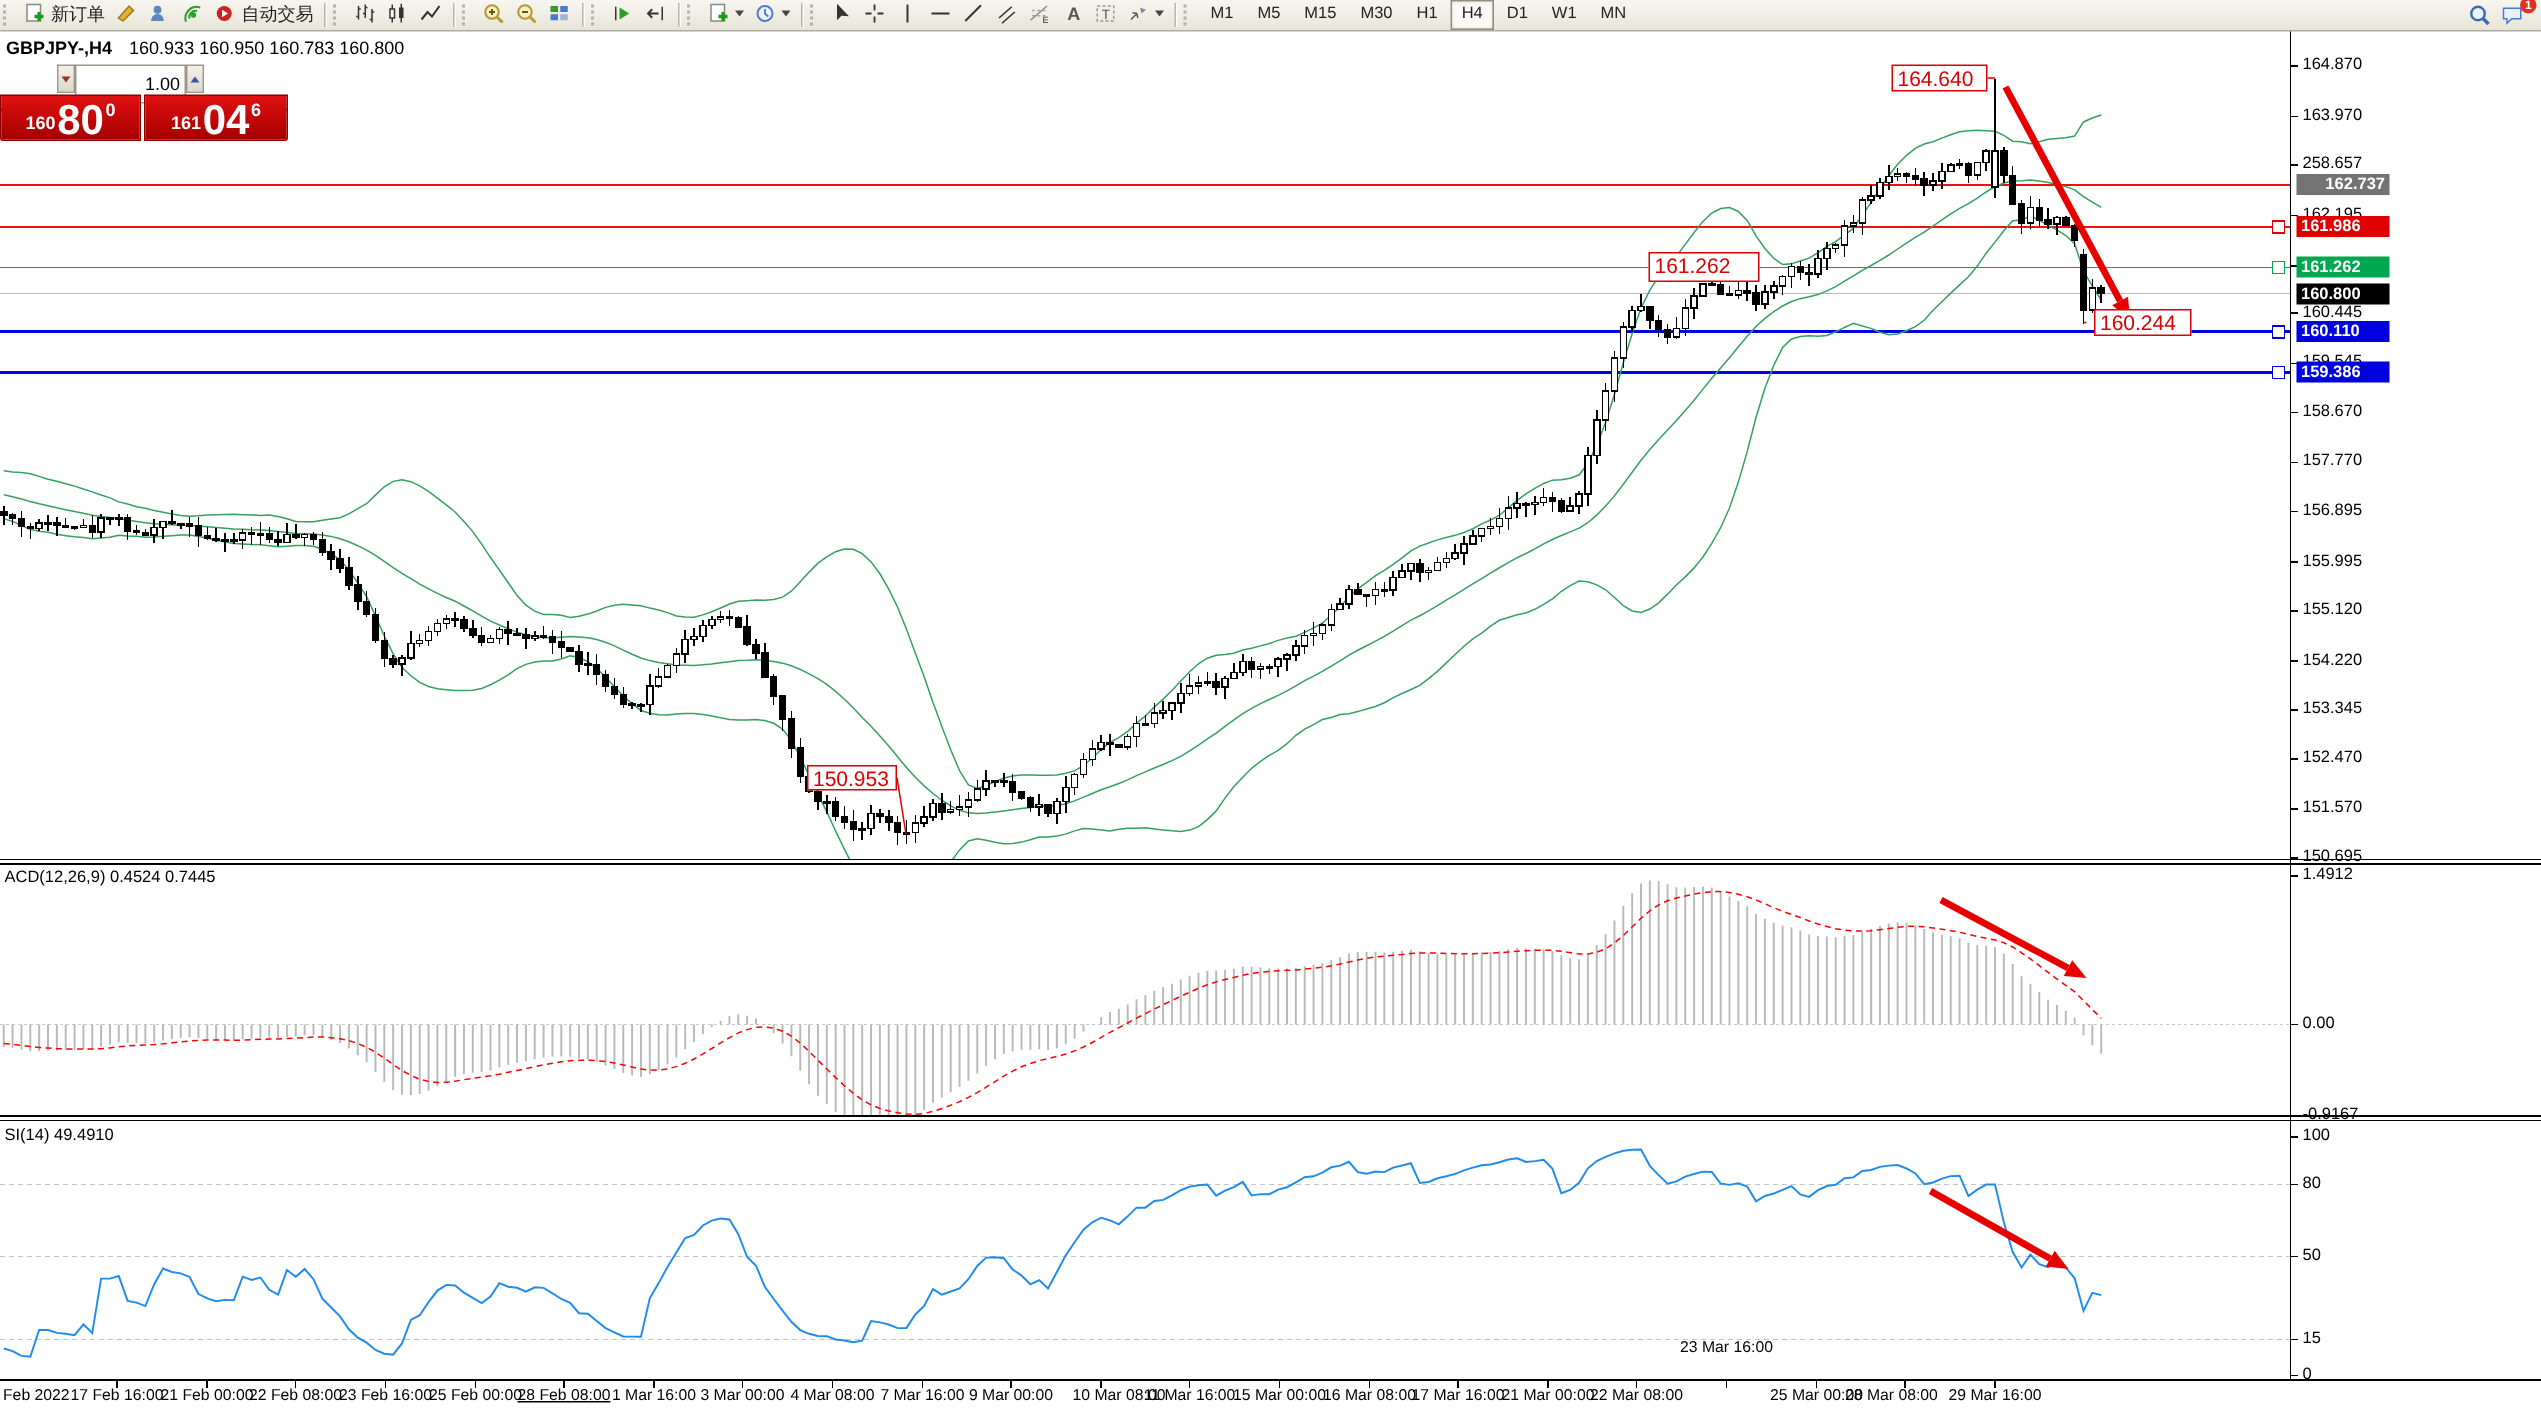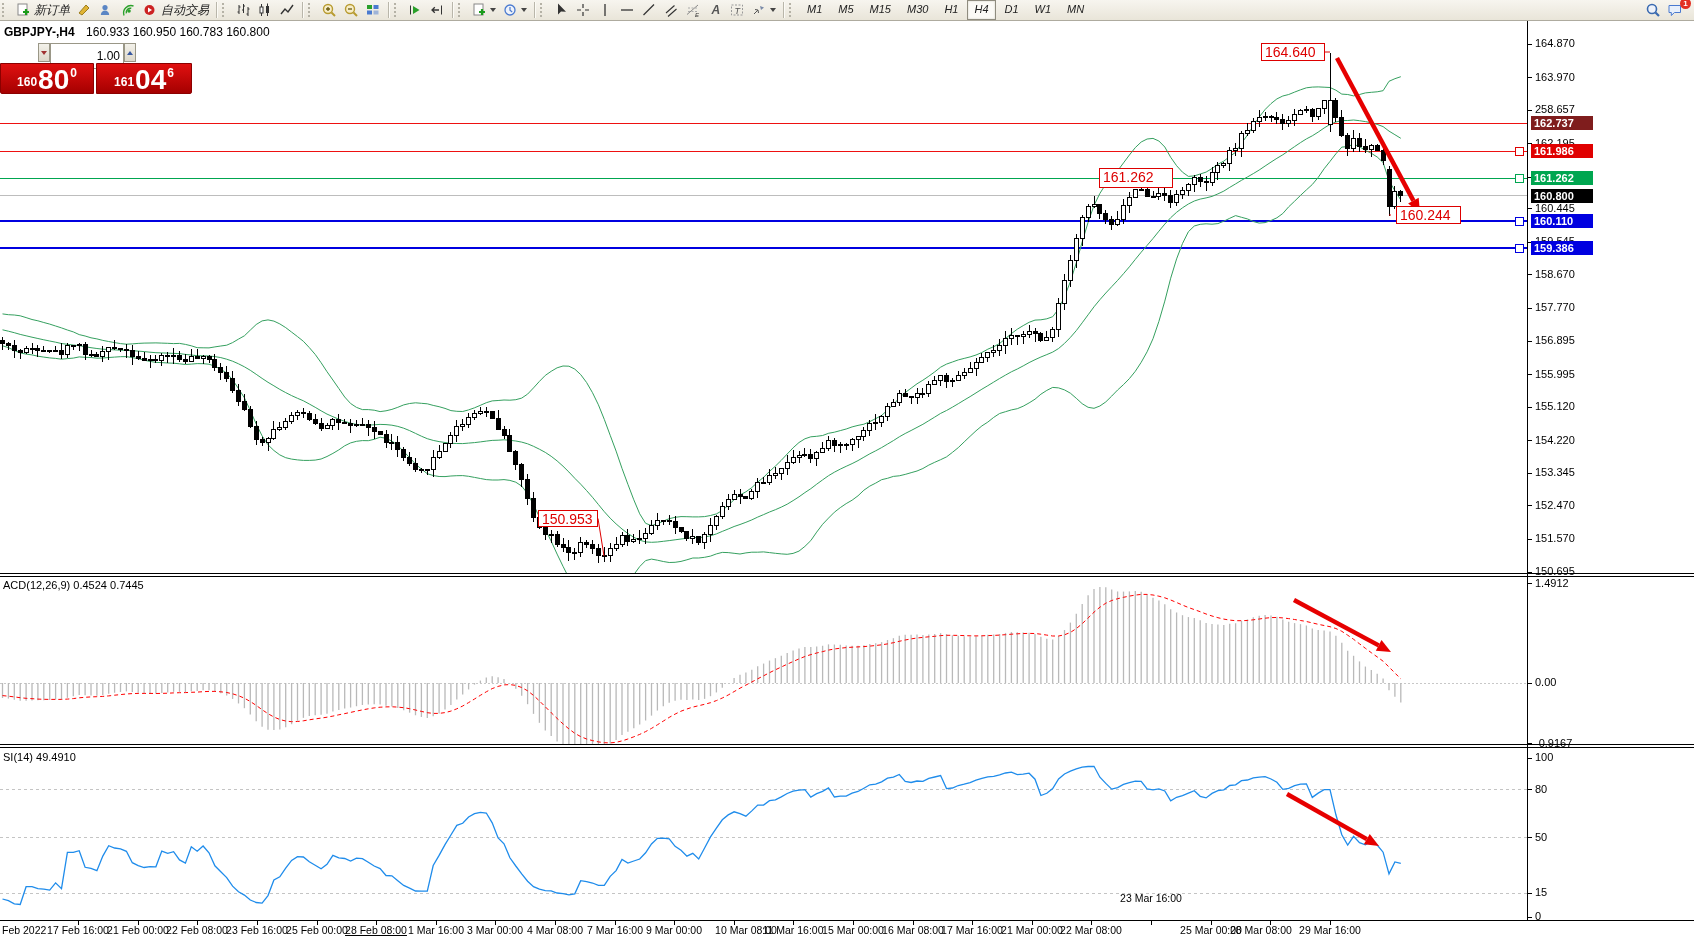--- a/index.html
+++ b/index.html
@@ -2,21 +2,21 @@
 <html><head>
 <meta charset="utf-8">
 <style>
   html,body{margin:0;padding:0;width:1694px;height:941px;overflow:hidden;
     font-family:"Liberation Sans",sans-serif;background:#fff;}
   #app{position:relative;width:1694px;height:941px;background:#fff;}
   
   #toolbar{position:absolute;left:0;top:0;width:100%;height:20px;z-index:40;
     background:linear-gradient(#f7f5ef,#e9e5d9);border-bottom:1px solid #aeab9f;
     display:flex;align-items:center;font-size:12px;color:#222;}
-  .tb-group{display:flex;align-items:center;height:20px;padding:0 2px;font-style:italic;}
+  .tb-group{display:flex;align-items:flex-start;height:20px;padding:0 2px;}
   .sep{width:0;height:16px;border-left:1px solid #b9b6aa;border-right:1px solid #fcfbf6;margin:0 2px;}
   .grip{width:4px;height:14px;margin:0 2px;border-left:2px dotted #b5b2a6;}
   .tb-item{display:flex;align-items:center;height:18px;padding:0 3px;border-radius:2px;cursor:default;}
   .tb-item svg{display:block;}
   .tb-label{margin-left:3px;font-size:12px;}
   .dd{width:0;height:0;border-left:3px solid transparent;border-right:3px solid transparent;
     border-top:4px solid #444;margin-left:3px;}
   .tf-btn{font-size:11px;padding:1px 6px;height:16px;line-height:14px;color:#222;
     border:1px solid transparent;margin:0 1px;}
   .tf-btn.active{background:#fbfaf6;border:1px solid #8f8c7f;box-shadow:inset 0 0 2px #cfccc0;}
@@ -1614,21 +1614,21 @@
       <div class="ov tick" style="left: 1535px; top: 532.425px;">151.570</div>
       <div class="ov tick" style="left: 1535px; top: 565.019px;">150.695</div>
       <div class="ov tick" style="left: 1535px; top: 576.984px;">1.4912</div>
       <div class="ov tick" style="left: 1535px; top: 676px;">0.00</div>
       <div class="ov tick" style="left: 1535px; top: 736.869px;">-0.9167</div>
       <div class="ov tick" style="left: 1535px; top: 751px;">100</div>
       <div class="ov tick" style="left: 1535px; top: 782.8px;">80</div>
       <div class="ov tick" style="left: 1535px; top: 830.5px;">50</div>
       <div class="ov tick" style="left: 1535px; top: 886.15px;">15</div>
       <div class="ov tick" style="left: 1535px; top: 910px;">0</div>
-      <div class="ov pbadge" style="left: 1531px; top: 116.454px; background: #7f1d1d;">162.737</div>
+      <div class="ov pbadge" style="left: 1531px; top: 116.454px; background: #737373; text-align: right;">162.737</div>
       <div class="ov pbadge" style="left: 1531px; top: 144.429px; background: rgb(224, 0, 0);">161.986</div>
       <div class="ov pbadge" style="left: 1531px; top: 171.398px; background: rgb(0, 166, 80);">161.262</div>
       <div class="ov pbadge" style="left: 1531px; top: 188.607px; background: rgb(0, 0, 0);">160.800</div>
       <div class="ov pbadge" style="left: 1531px; top: 214.31px; background: rgb(0, 0, 224);">160.110</div>
       <div class="ov pbadge" style="left: 1531px; top: 241.279px; background: rgb(0, 0, 224);">159.386</div>
       <div class="ov callout" style="left: 1261px; top: 43px; width: 56px; height: 16px;">164.640</div>
       <div class="ov callout" style="left: 1099px; top: 168px; width: 66px; height: 18px;">161.262</div>
       <div class="ov callout" style="left: 1396px; top: 206px; width: 57px; height: 16px;">160.244</div>
       <div class="ov callout" style="left: 538px; top: 510px; width: 52px; height: 15px;">150.953</div>
       <div class="ov tlabel" style="left: 2px; top: 924px;">Feb 2022</div>

